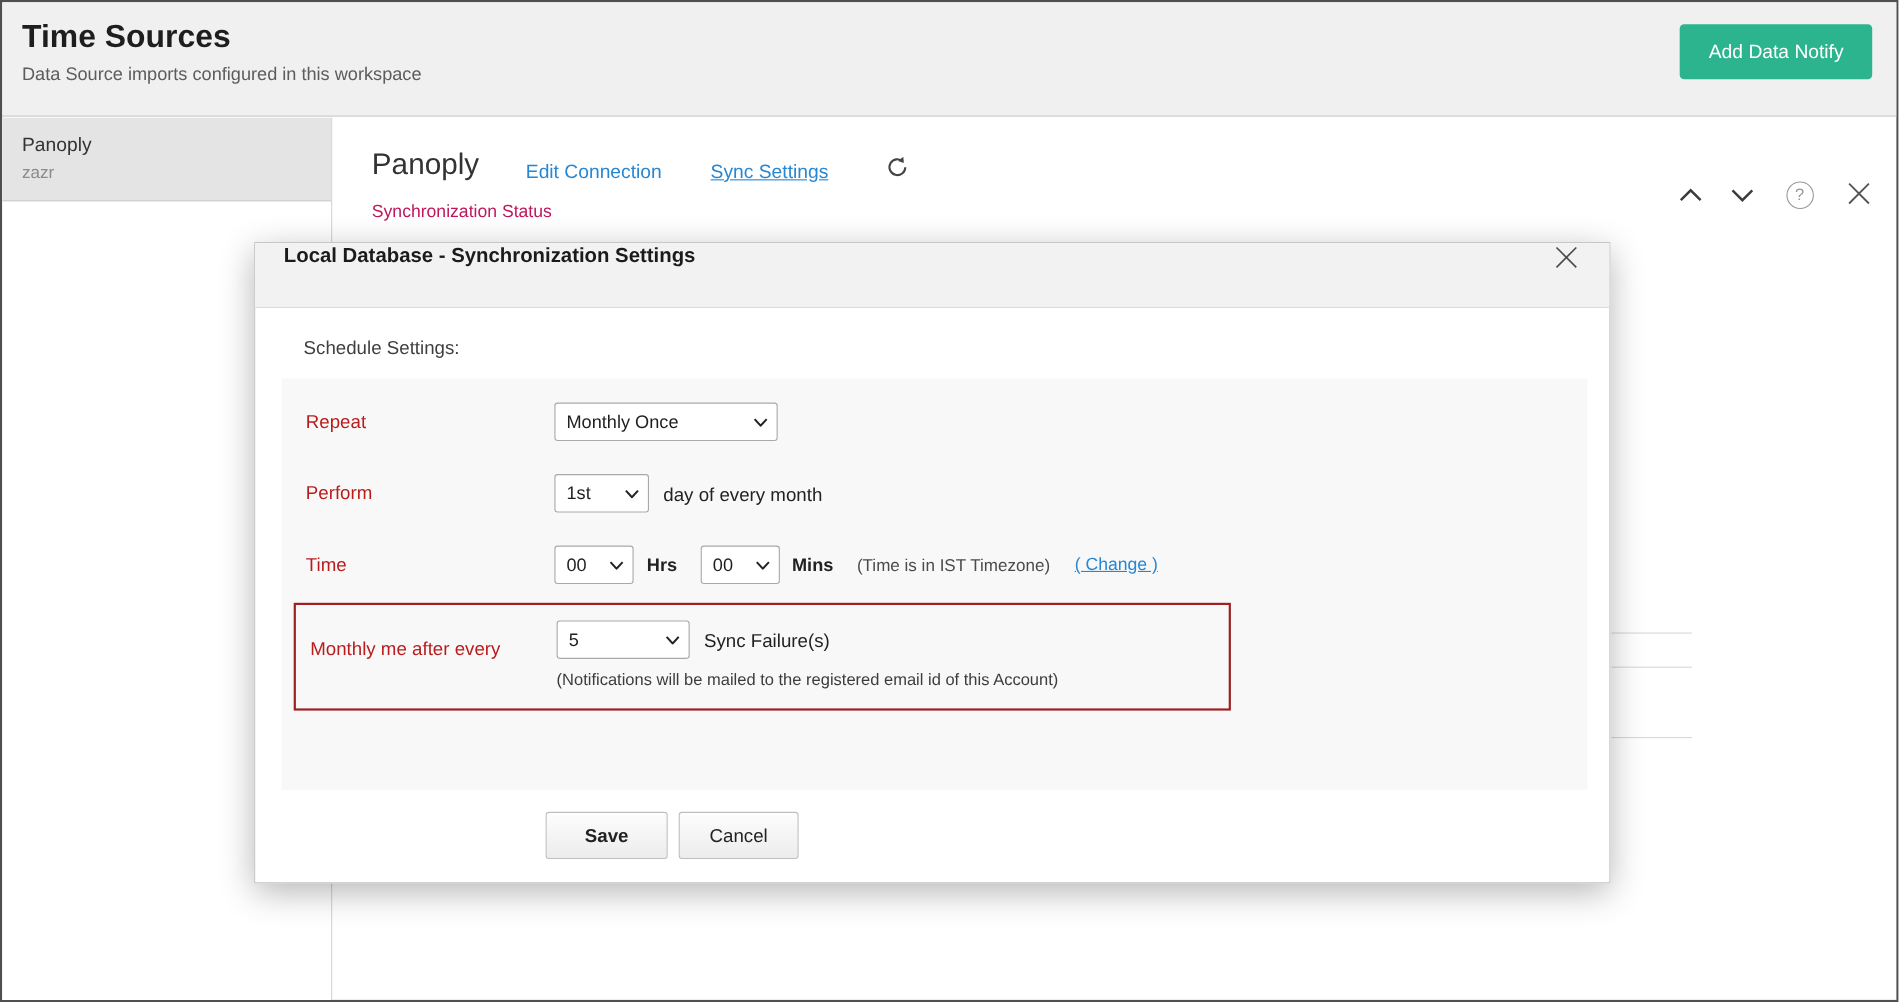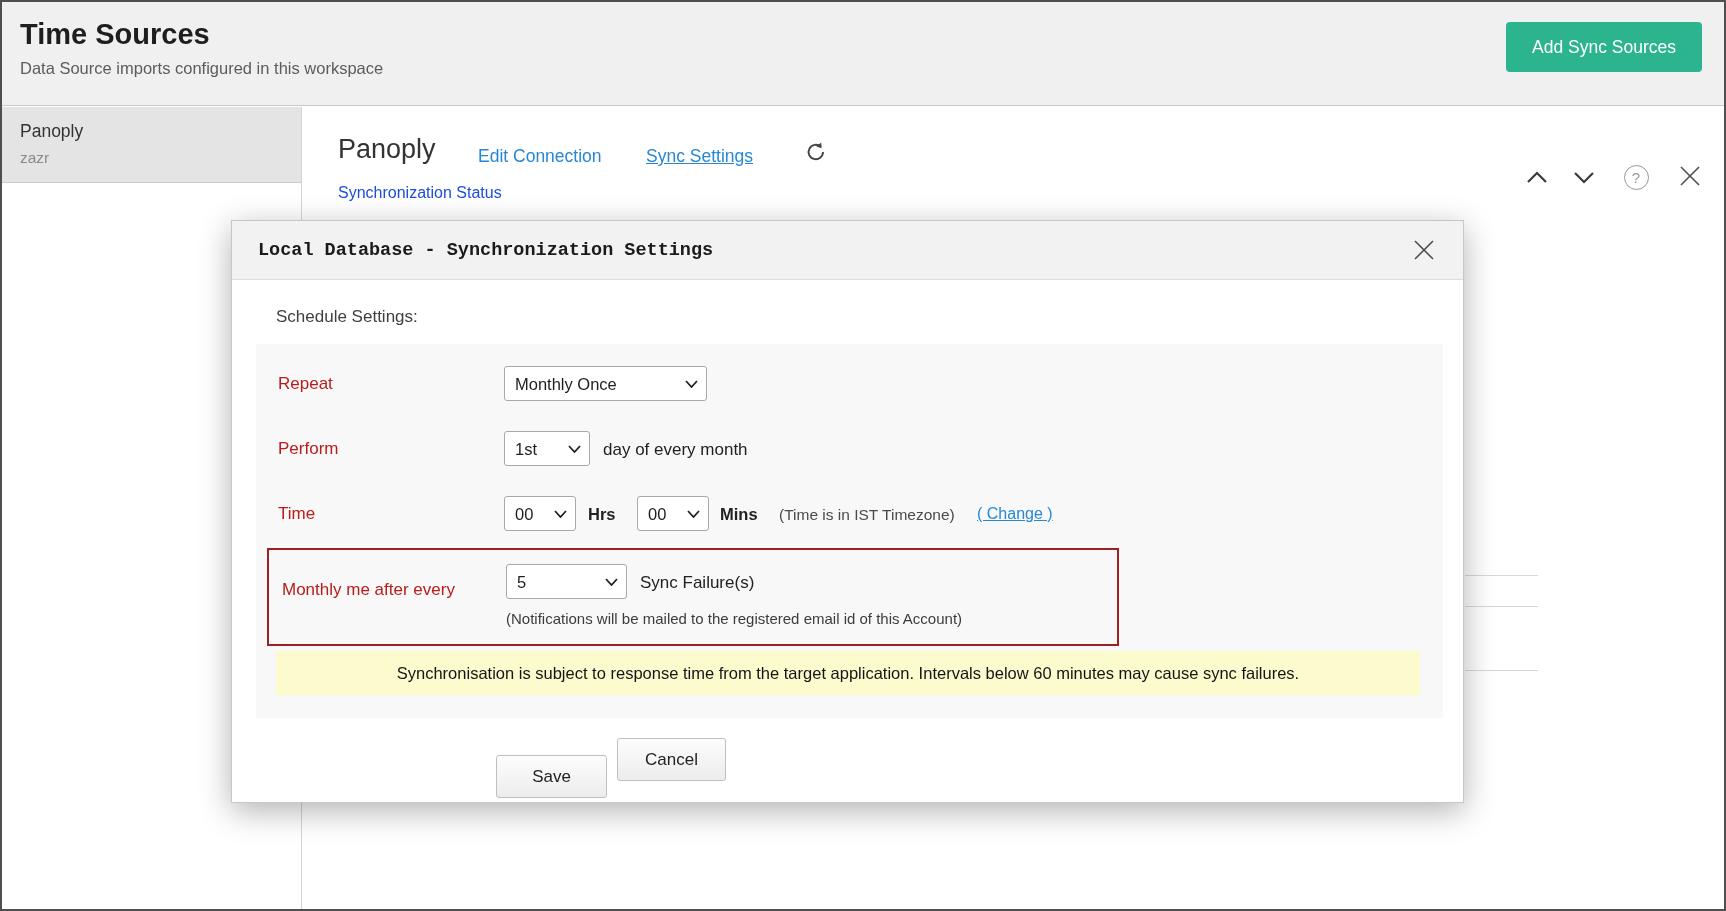--- a/index.html
+++ b/index.html
@@ -58,21 +58,21 @@
     color: var(--link-blue, #2787d3); text-decoration: none; cursor: pointer;
   }
   .link-edit { left: 476px; }
   .link-sync { left: 644px; text-decoration: underline; }
   .refresh-icon {
     position: absolute; left: 802px; top: 138px;
     width: 26px; height: 26px; cursor: pointer; line-height: 0;
   }
   .status-label {
     position: absolute; left: 336px; top: 182px;
-    font-size: 16px; color: #1d4ed8;
+    font-size: 16px; color: #be185d;
   }
 
   .icon-btn {
     position: absolute; width: 28px; height: 28px;
     display: flex; align-items: center; justify-content: center;
     cursor: pointer; line-height: 0;
   }
   .help-circle {
     width: 25px; height: 25px; border: 1.5px solid #989898; border-radius: 50%;
     display: flex; align-items: center; justify-content: center;
@@ -82,21 +82,21 @@
   .bg-line { position: absolute; height: 1px; background: #d8d8d8; }
 
   
   .modal {
     position: absolute; left: 229px; top: 218px; width: 1233px; height: 583px;
     background: #fff; border: 1px solid #c7c7c7;
     box-shadow: 0 8px 30px rgba(0,0,0,0.30);
   }
   .modal-header {
     height: 59px; background: #f2f2f2; border-bottom: 1px solid #dcdcdc;
-    display: flex; align-items: center; padding: 0 26px; font-family: Liberation Mono, monospace;
+    display: flex; align-items: flex-start; padding: 0 26px;
   }
   .modal-title { font-size: 18.5px; font-weight: bold; color: #1b1b1b; }
   .modal-close { margin-left: auto; cursor: pointer; line-height: 0; }
 
   .schedule-label {
     position: absolute; left: 44px; top: 86px;
     font-size: 17px; color: #3f3f3f;
   }
 
   .panel {
@@ -142,32 +142,32 @@
     font-size: 16.5px; color: #151515;
   }
 
   .btn {
     position: absolute; height: 43px;
     border: 1px solid #bfbfbf; border-radius: 3px;
     background: linear-gradient(#fdfdfd, #ececec);
     font-family: "Liberation Sans", sans-serif;
     font-size: 17px; color: #222; cursor: pointer;
   }
-  .btn-save   { left: 264px; top: 534px; width: 111px; }
+  .btn-save   { left: 264px; top: 517px; width: 111px; font-weight: bold; }
   .btn-cancel { left: 385px; top: 517px; width: 109px; }
 </style>
 </head>
 <body>
 
 <div class="screen">
 
   <header class="app-header">
     <div class="app-title">Time Sources</div>
     <div class="app-subtitle">Data Source imports configured in this workspace</div>
-    <button class="add-btn">Add Sync Sources</button>
+    <button class="add-btn">Add Data Notify</button>
   </header>
 
   <aside class="sidebar">
     <div class="sidebar-item">
       <div class="sidebar-item-name">Panoply</div>
       <div class="sidebar-item-sub">zazr</div>
     </div>
   </aside>
 
   <div class="main-title">Panoply</div>
@@ -280,20 +280,19 @@
           <span class="caret">
             <svg width="13" height="8" viewBox="0 0 13 8" fill="none">
                 <polyline points="1,1 6.5,7 12,1" stroke="#222" stroke-width="1.8"></polyline>
               </svg>
           </span>
         </span>
         <div class="fld-text" style="left:371px; top:23px;">Sync Failure(s)</div>
         <div class="notify-note">(Notifications will be mailed to the registered email id of this Account)</div>
       </div>
 
-      <div class="warning-bar">Synchronisation is subject to response time from the target application. Intervals below 60 minutes may cause sync failures.</div>
     </div>
 
     <button class="btn btn-save">Save</button>
     <button class="btn btn-cancel">Cancel</button>
   </div>
 
 </div>
 
 </body></html>

